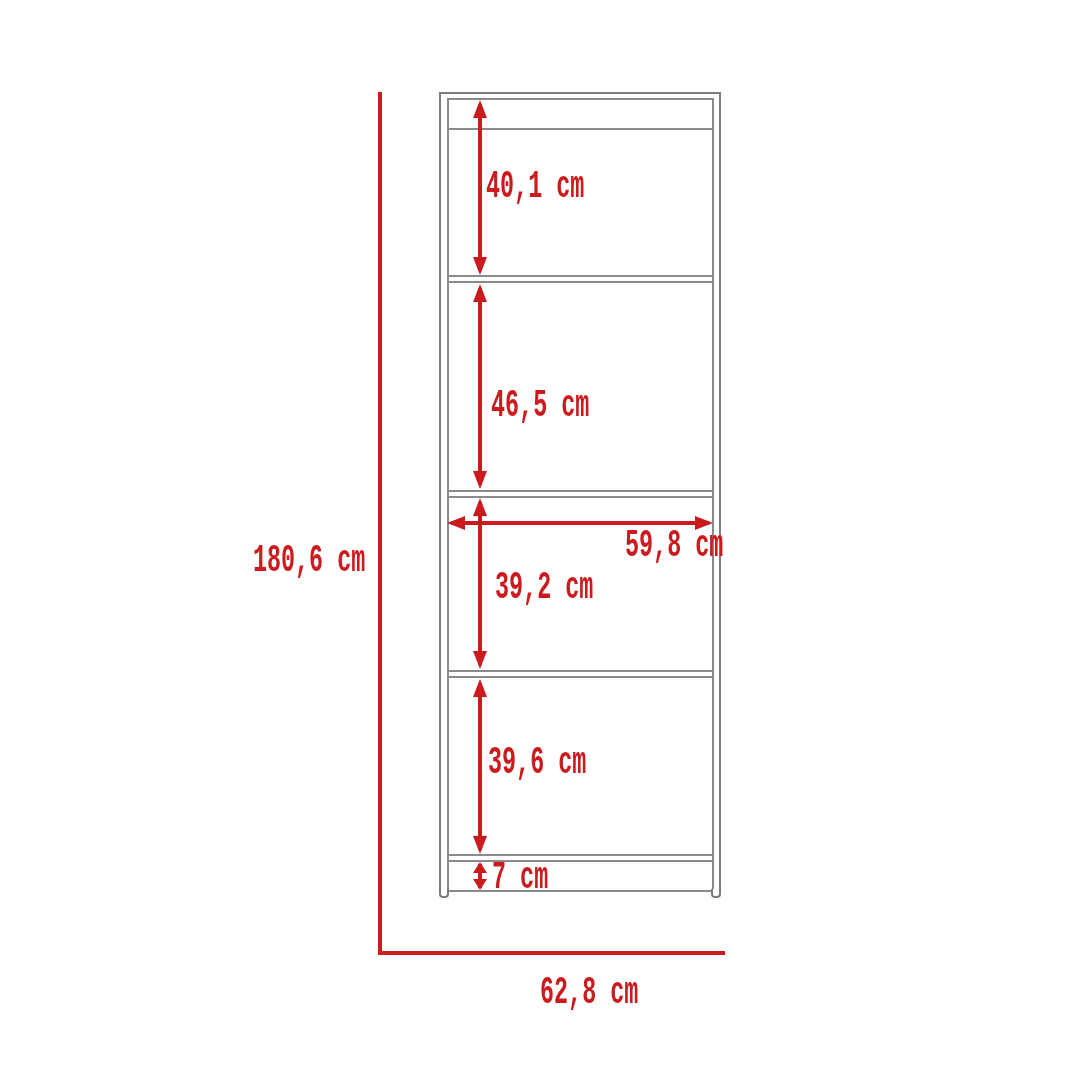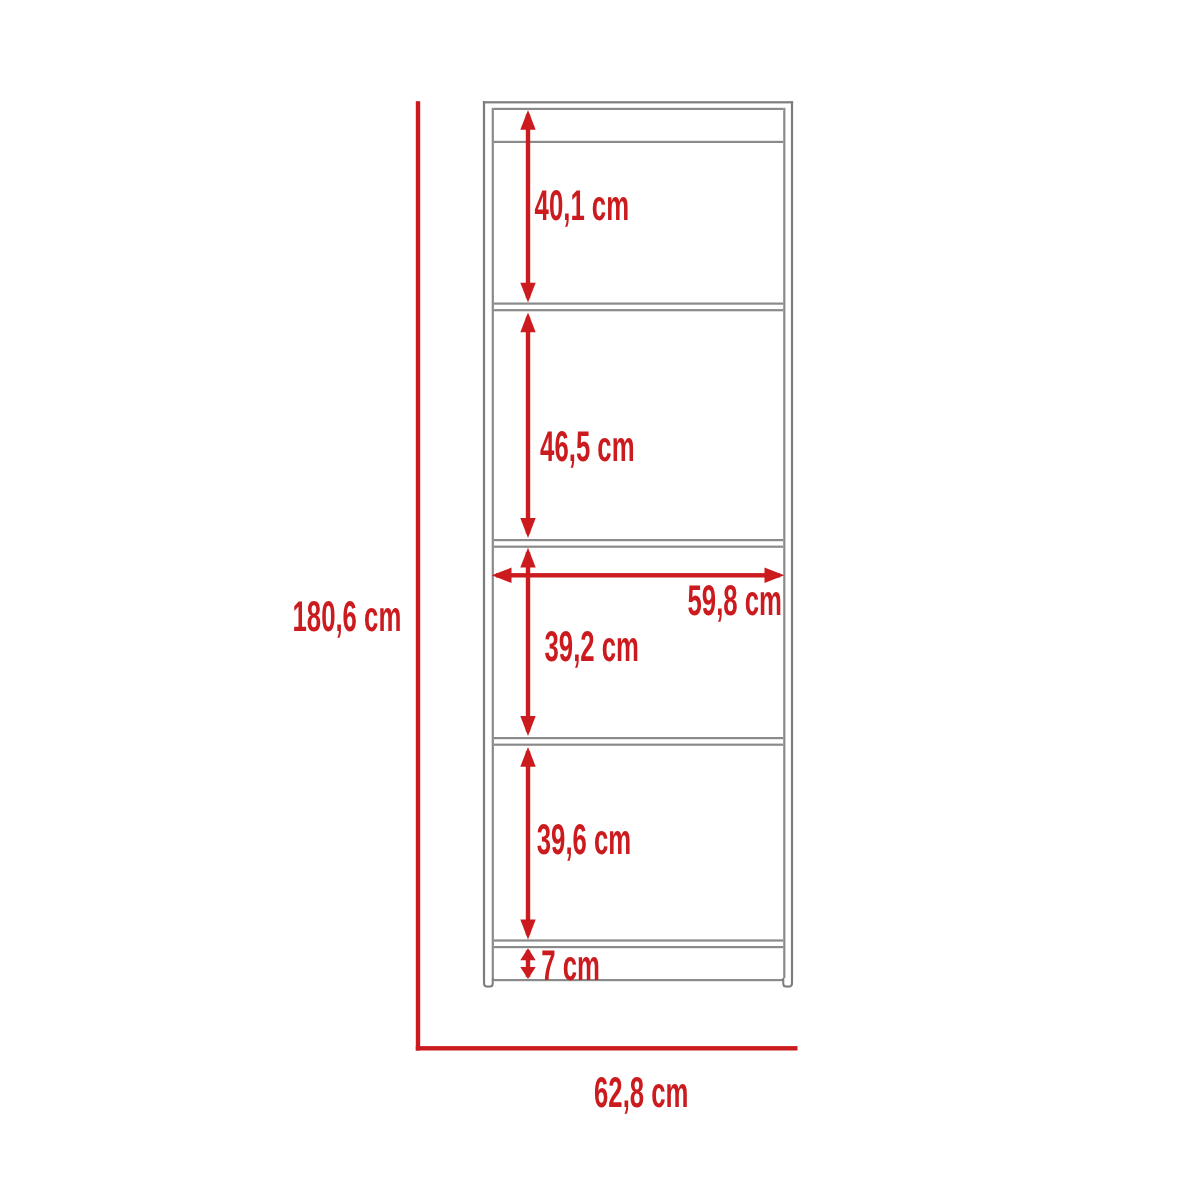--- a/index.html
+++ b/index.html
@@ -4,21 +4,21 @@
 <style>
   :root{
     --red:#CC1B1E;
     --gray:#8a8a8a;
     --gray-dark:#7d7d7d;
     --bg:#ffffff;
   }
   html,body{margin:0;padding:0;background:var(--bg);}
   .canvas{
     position:relative;width:1090px;height:1090px;background:var(--bg);
-    overflow:hidden;font-family:Liberation Sans, sans-serif;
+    overflow:hidden;font-family:Liberation Mono, monospace;
   }
   
   .gl{position:absolute;background:var(--gray);}
   .gl.v{width:2px;}
   .gl.h{height:2px;}
   .gl.outer{background:var(--gray-dark);}
   .shelf{
     position:absolute;left:449px;width:263px;height:8px;box-sizing:border-box;
     border-top:2px solid var(--gray);border-bottom:2px solid var(--gray);
   }

